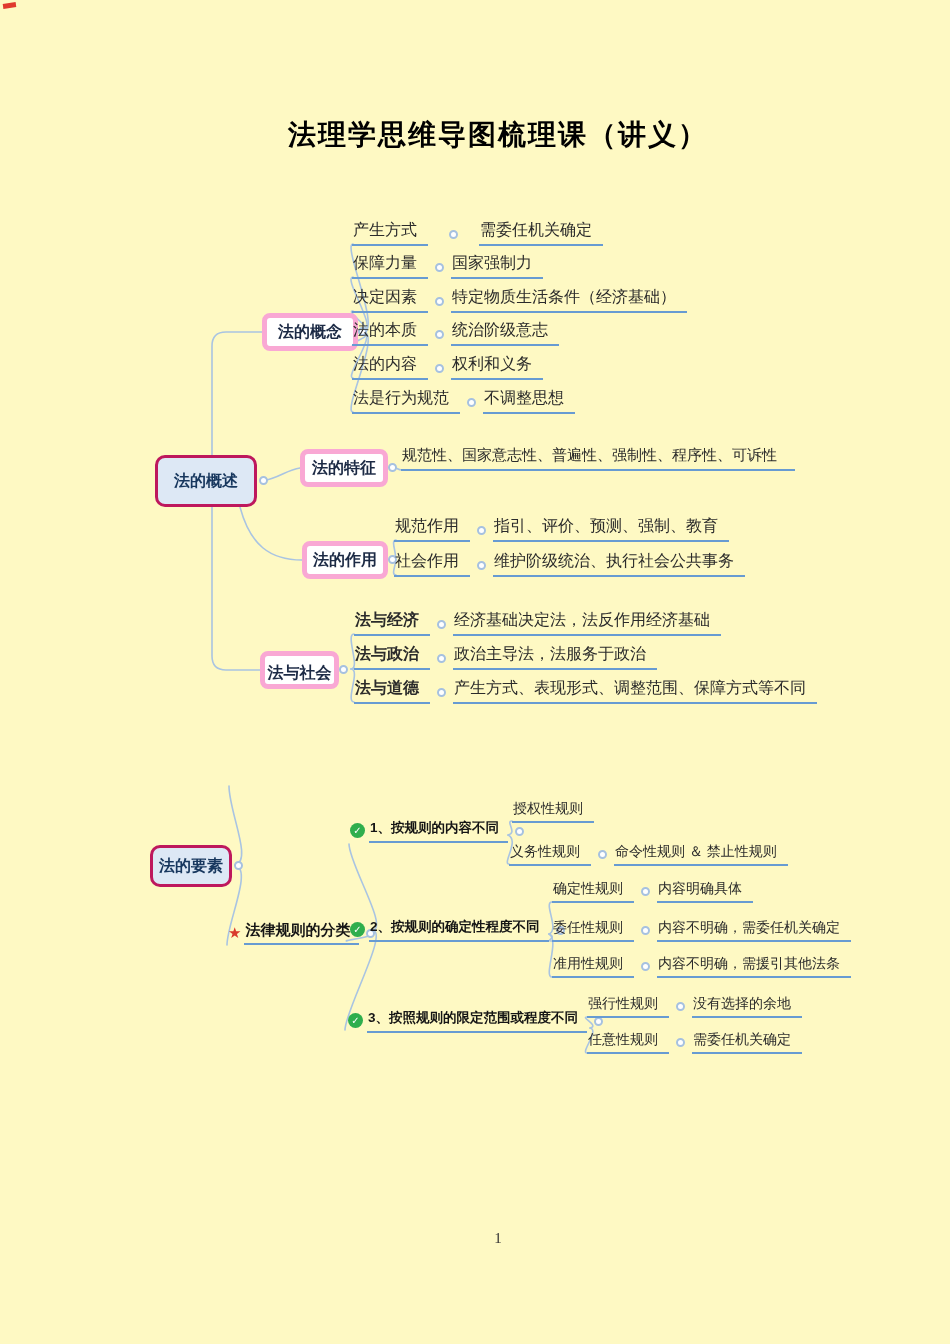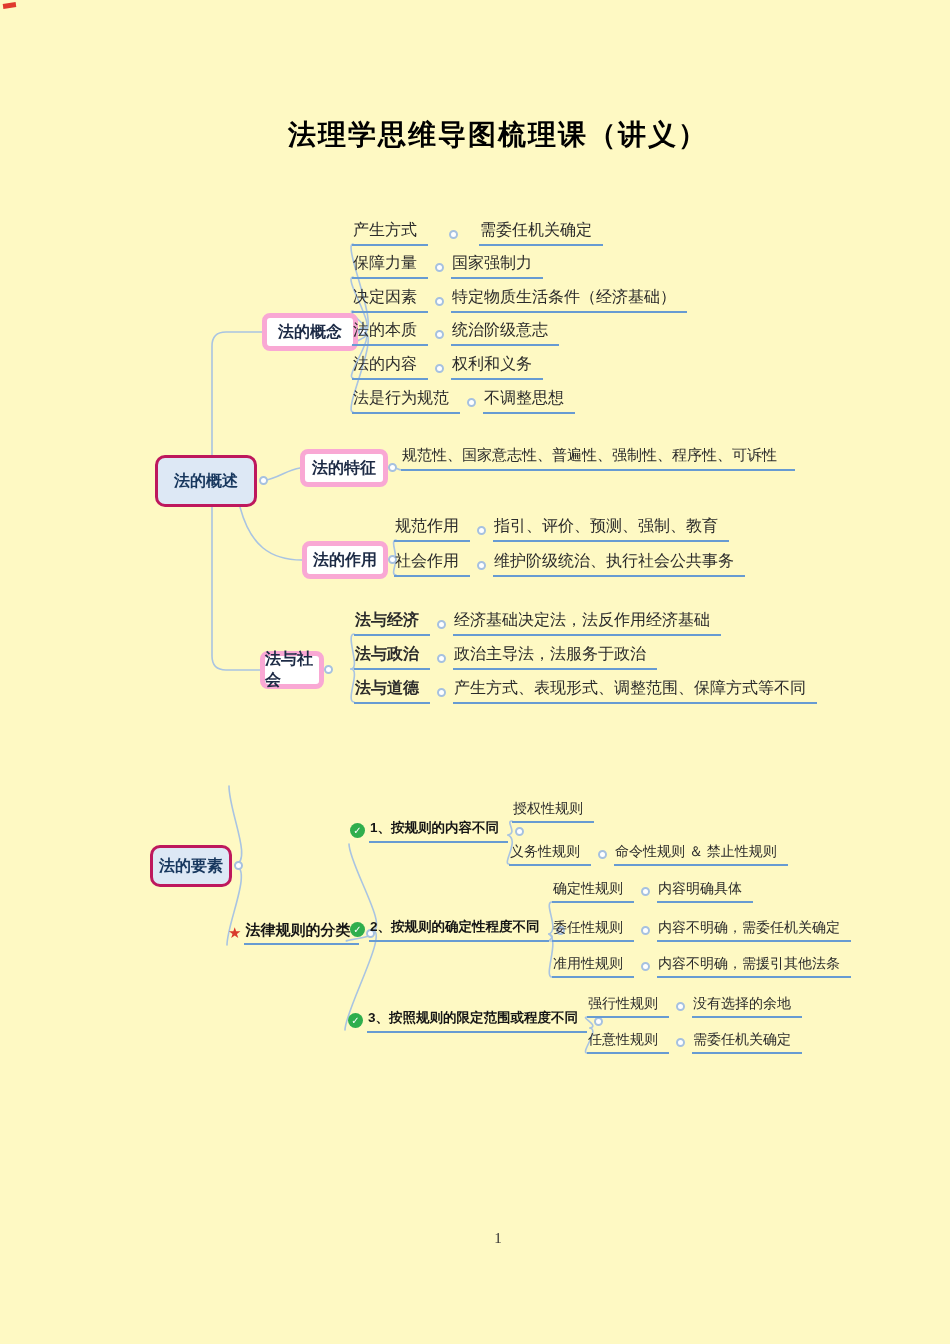--- a/index.html
+++ b/index.html
@@ -146,21 +146,21 @@
     <span class="seg">规范作用</span>
     <span class="dot"></span>
     <span class="seg">指引、评价、预测、强制、教育</span>
   </div>
   <div class="leaf" style="left:394px;top:551px;">
     <span class="seg">社会作用</span>
     <span class="dot"></span>
     <span class="seg">维护阶级统治、执行社会公共事务</span>
   </div>
 
-  <div class="box" style="left:260px;top:651px;width:64px;height:38px;">
+  <div class="box" style="left:260px;top:651px;width:79px;height:38px;align-items:flex-end;">
     <span>法与社会</span>
     <span class="port"></span>
   </div>
   <div class="leaf" style="left:354px;top:610px;">
     <span class="seg bold">法与经济</span>
     <span class="dot"></span>
     <span class="seg">经济基础决定法，法反作用经济基础</span>
   </div>
   <div class="leaf" style="left:354px;top:644px;">
     <span class="seg bold">法与政治</span>

